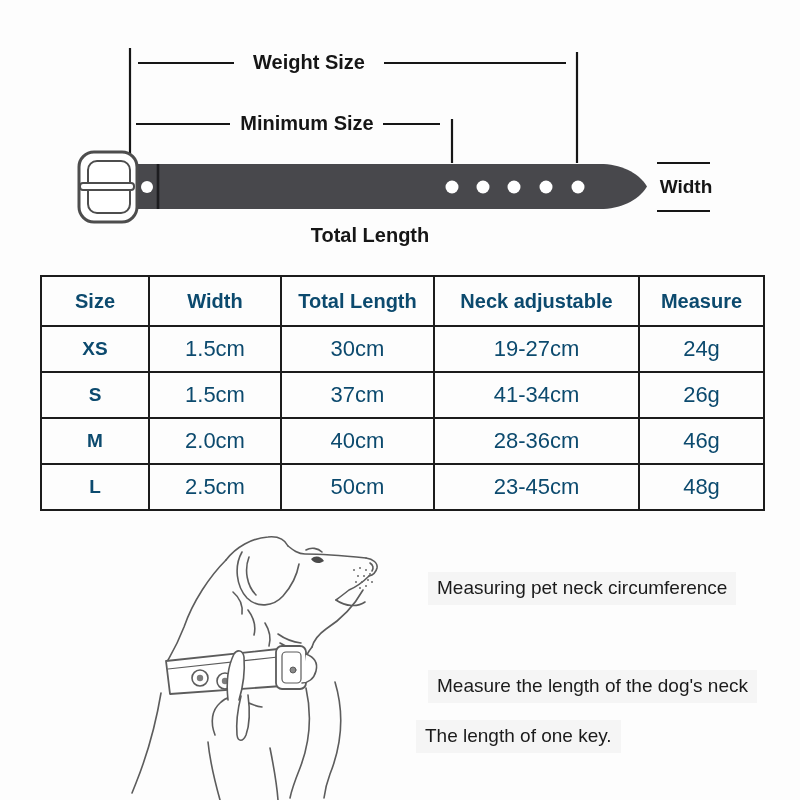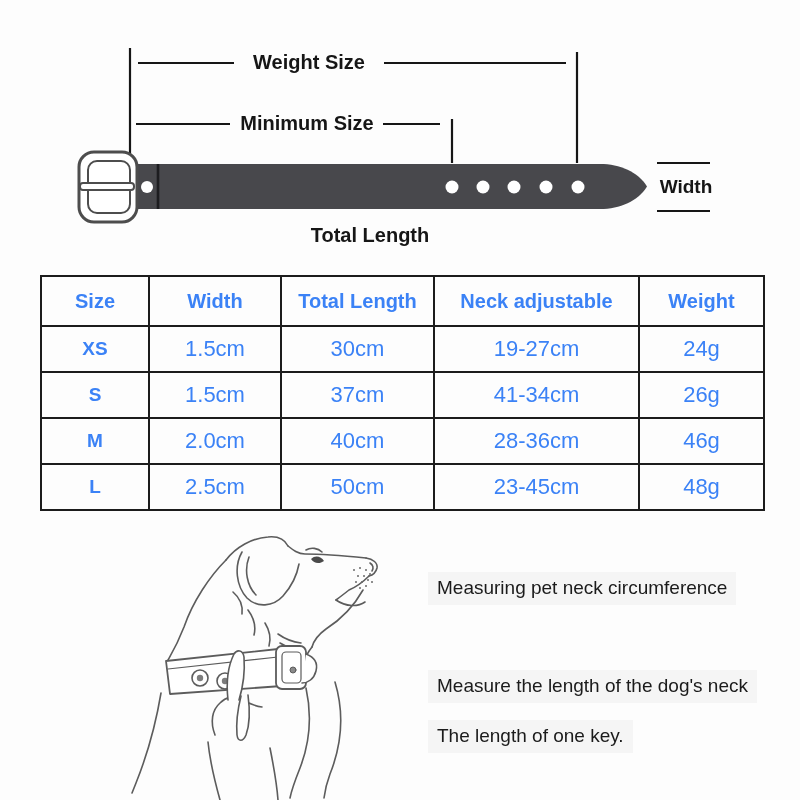--- a/index.html
+++ b/index.html
@@ -7,21 +7,21 @@
   #stage{position:relative;width:800px;height:800px;background:#fdfdfd;overflow:hidden;}
   .abs{position:absolute;}
   .lbl{color:#161616;font-weight:bold;text-align:center;white-space:nowrap;}
   .lbl-lg{font-size:20px;}
   .lbl-md{font-size:19px;}
 
   
   table.size-table{border-collapse:collapse;table-layout:fixed;width:723px;}
   table.size-table td,table.size-table th{
     border:2px solid #1c1c1c;text-align:center;vertical-align:middle;
-    color:#3b82f6;padding:0;overflow:hidden;
+    color:#0c4a6e;padding:0;overflow:hidden;
   }
   table.size-table th{font-size:20px;font-weight:bold;height:48px;}
   table.size-table td{font-size:22px;height:44px;}
   table.size-table td.size-cell{font-size:19px;font-weight:bold;}
 
   
   .caption{
     display:inline-block;color:#1b1b1b;font-size:19px;line-height:1.2;
     background:#f5f5f5;padding:5px 9px;white-space:nowrap;
   }
@@ -76,21 +76,21 @@
         <col style="width:153px">
       <col style="width:205px">
         <col style="width:125px">
     </colgroup>
     <tbody>
         <tr>
       <th>Size</th>
       <th>Width</th>
       <th>Total Length</th>
       <th>Neck adjustable</th>
-      <th>Weight</th>
+      <th>Measure</th>
     </tr>
     <tr>
       <td class="size-cell">XS</td>
       <td>1.5cm</td>
       <td>30cm</td>
       <td>19-27cm</td>
       <td>24g</td>
     </tr>
     <tr>
       <td class="size-cell">S</td>
@@ -185,15 +185,15 @@
           <circle cx="238" cy="50" r="1"></circle>
         <circle cx="230" cy="58" r="1"></circle>
           <circle cx="236" cy="56" r="1"></circle>
           <circle cx="242" cy="52" r="1"></circle>
       </g>
     </g>
   </svg>
 
   <span class="caption abs" style="left:428px;top:572px;">Measuring pet neck circumference</span>
   <span class="caption abs" style="left:428px;top:670px;">Measure the length of the dog's neck</span>
-  <span class="caption abs" style="left:428px;top:720px;">The length of one key.</span>
+  <span class="caption abs" style="left:416px;top:720px;">The length of one key.</span>
 
 </div>
 
 </body></html>

